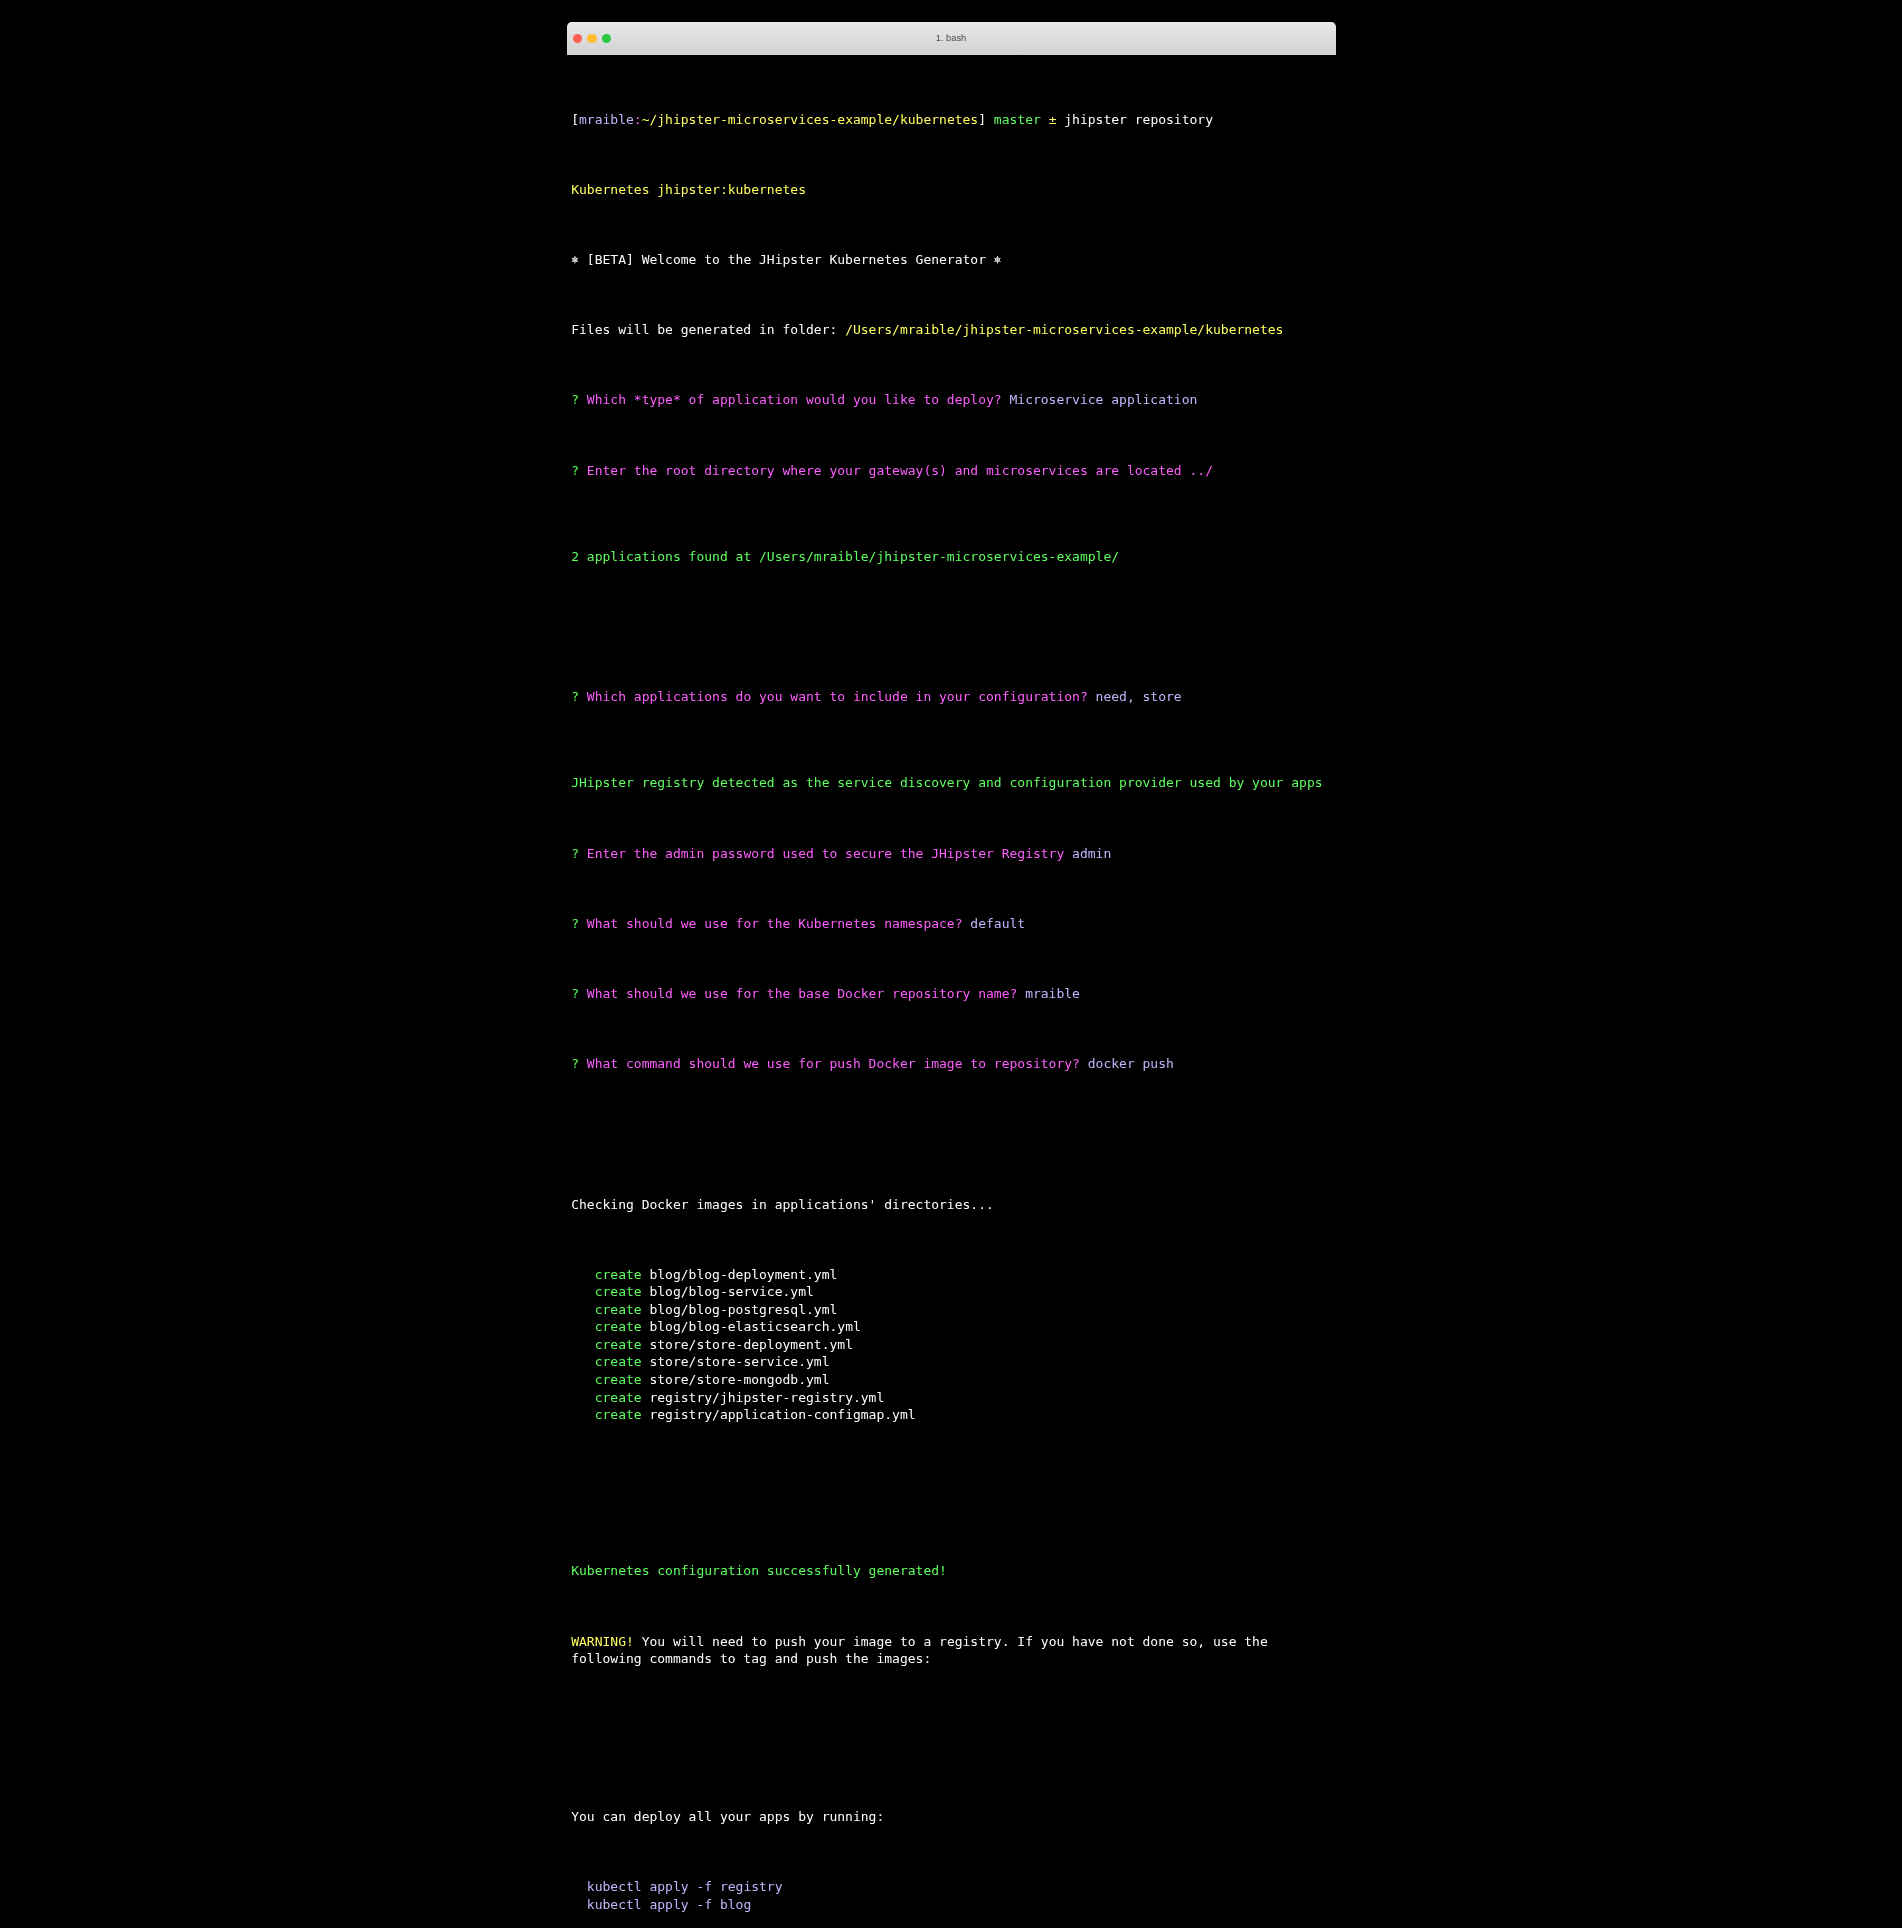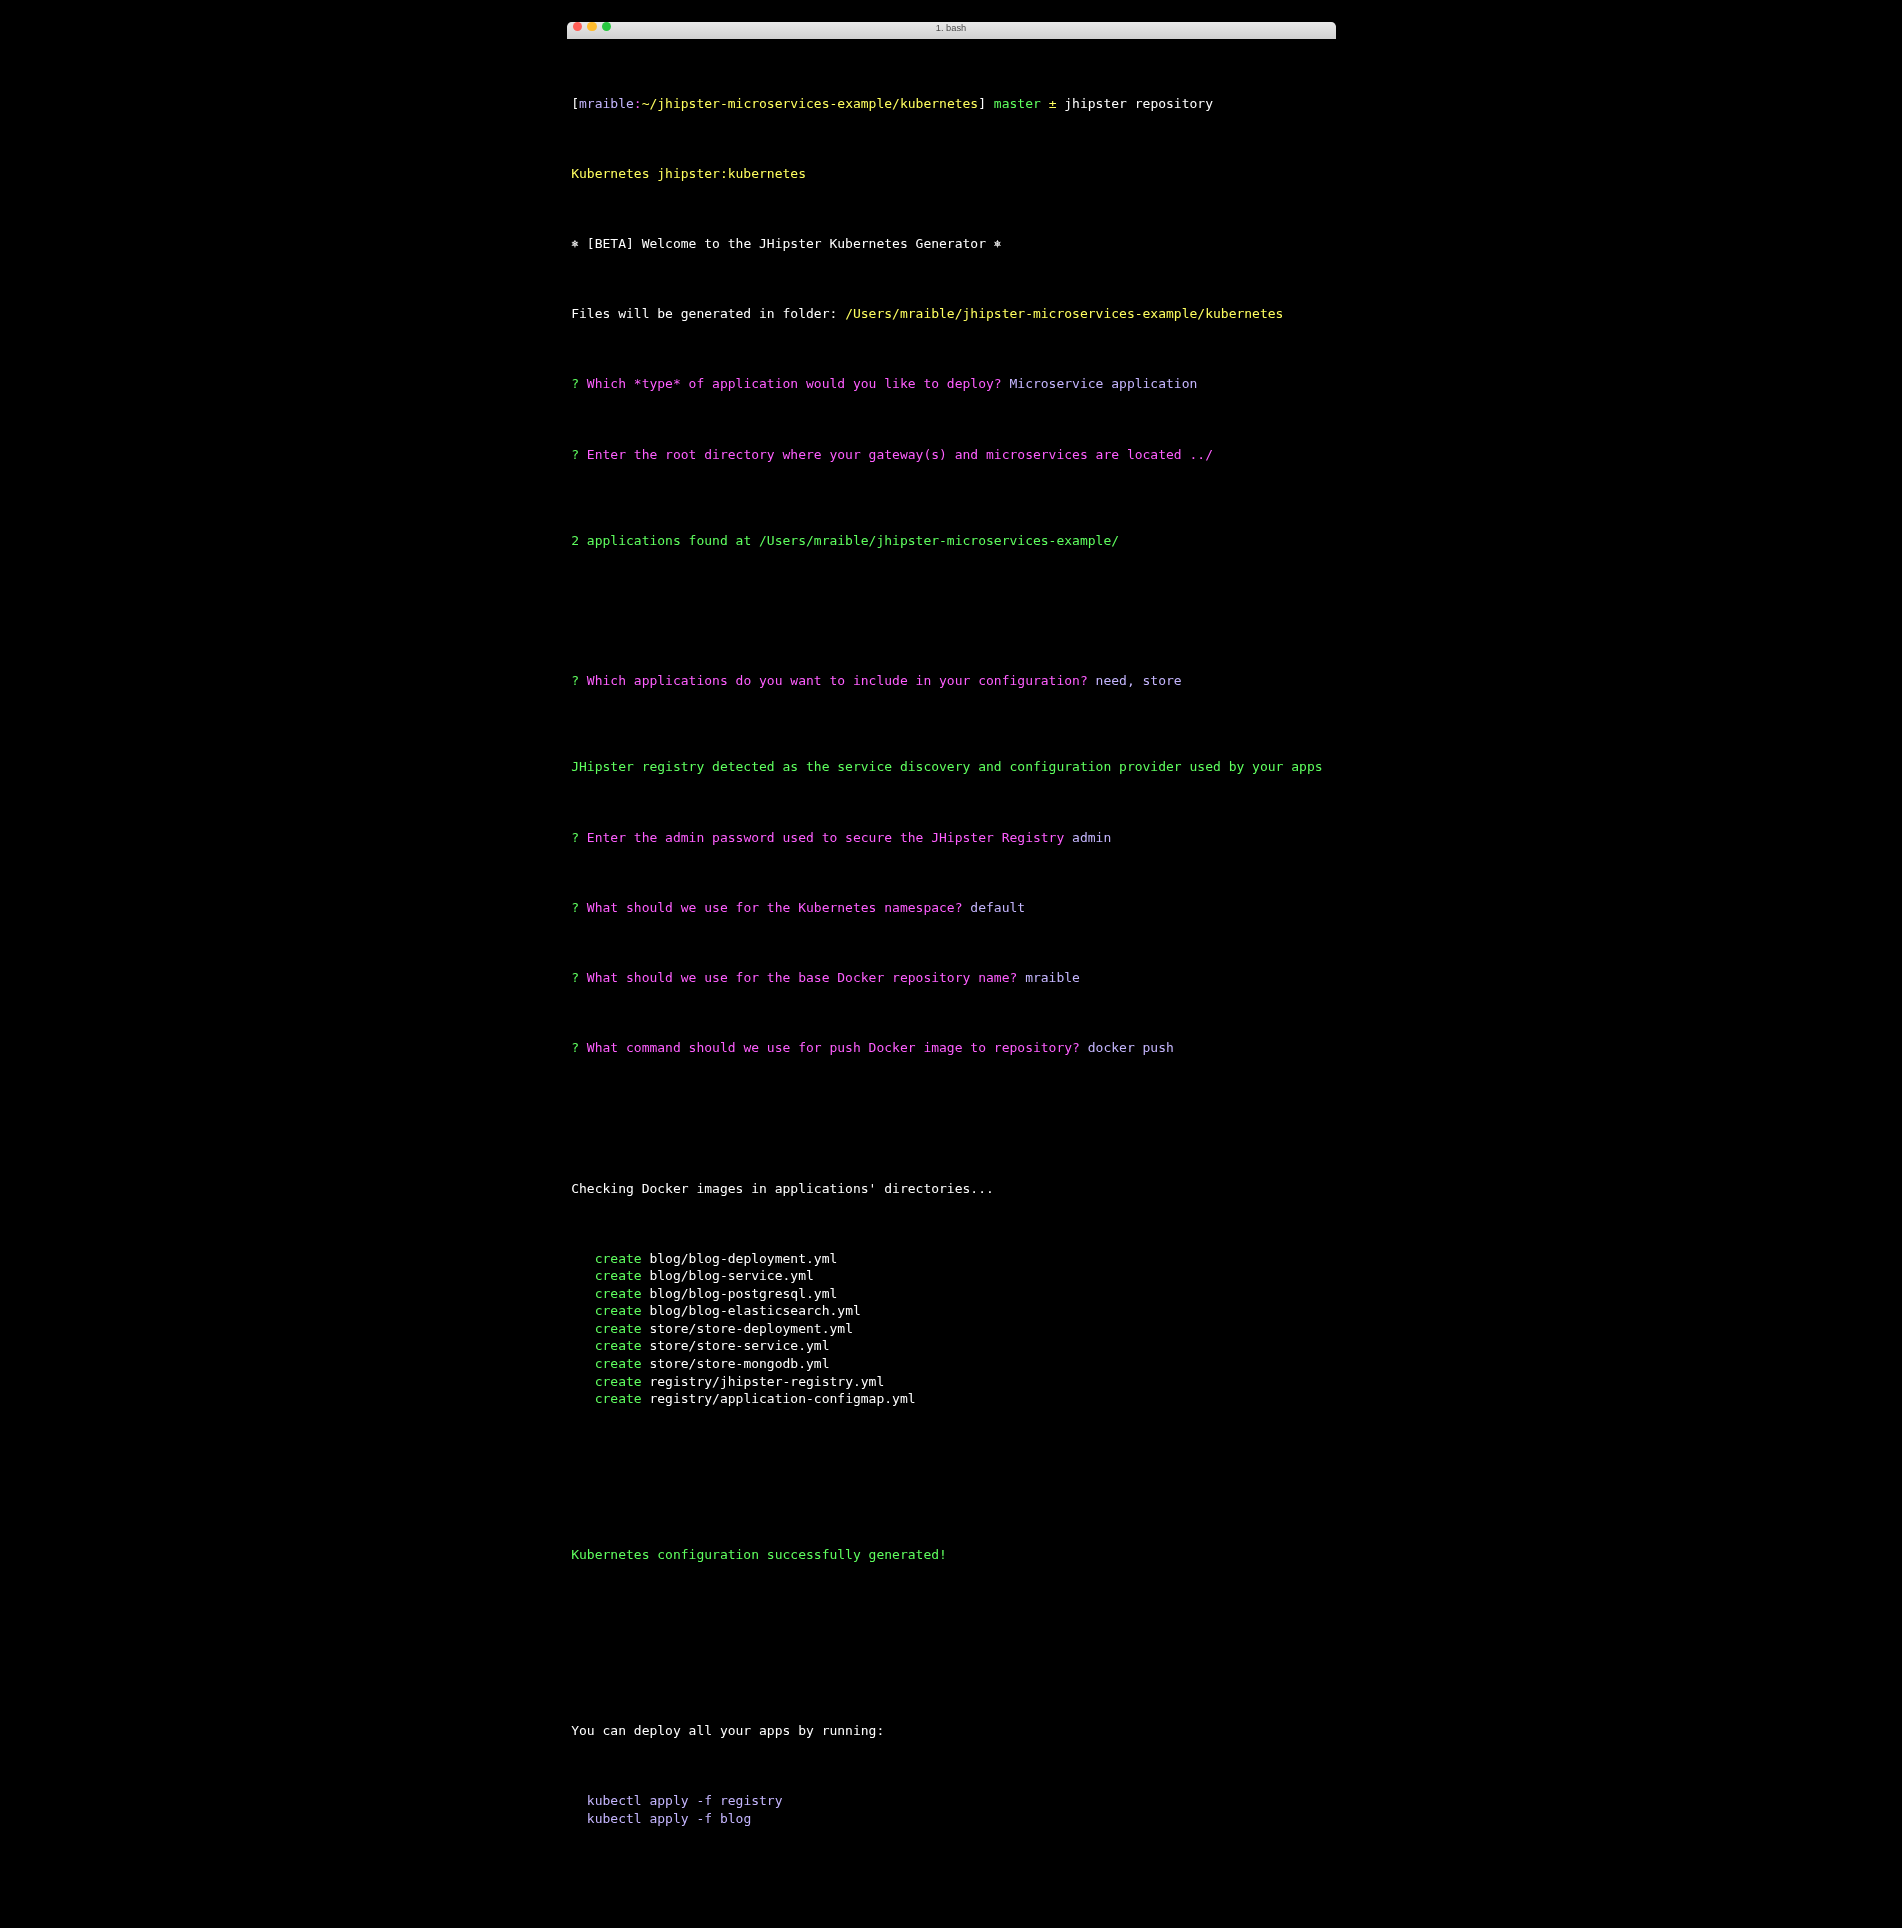--- a/index.html
+++ b/index.html
@@ -13,22 +13,23 @@
       padding-top: 22px;
     }
     .window {
       width: 769px;
       background: #000;
     }
     .titlebar {
       background: linear-gradient(#e9e9e9, #d1d1d1);
       border-top-left-radius: 4.7px;
       border-top-right-radius: 4.7px;
-      height: 17px;
+      height: 33px;
       display: flex;
+      align-items: center;
       padding: 0 6.2px;
       position: relative;
     }
     .traffic-lights { display: flex; gap: 5.4px; }
     .dot { width: 9.3px; height: 9.3px; border-radius: 50%; }
     .dot.red { background: #ff5f57; }
     .dot.yellow { background: #febc2e; }
     .dot.green { background: #28c840; }
     .title {
       position: absolute; left: 0; right: 0; text-align: center;
@@ -89,20 +90,21 @@
     <div class="line">&nbsp;</div>
 
     <div class="line c-white">Checking Docker images in applications' directories...</div>
 
     <div id="creates-container"><div class="line">   <span class="c-green">create</span> <span class="c-white">blog/blog-deployment.yml</span></div><div class="line">   <span class="c-green">create</span> <span class="c-white">blog/blog-service.yml</span></div><div class="line">   <span class="c-green">create</span> <span class="c-white">blog/blog-postgresql.yml</span></div><div class="line">   <span class="c-green">create</span> <span class="c-white">blog/blog-elasticsearch.yml</span></div><div class="line">   <span class="c-green">create</span> <span class="c-white">store/store-deployment.yml</span></div><div class="line">   <span class="c-green">create</span> <span class="c-white">store/store-service.yml</span></div><div class="line">   <span class="c-green">create</span> <span class="c-white">store/store-mongodb.yml</span></div><div class="line">   <span class="c-green">create</span> <span class="c-white">registry/jhipster-registry.yml</span></div><div class="line">   <span class="c-green">create</span> <span class="c-white">registry/application-configmap.yml</span></div></div>
 
     <div class="line">&nbsp;</div>
 
     <div class="line c-green">Kubernetes configuration successfully generated!</div>
 
+    <div class="line"><span class="c-yellow">WARNING!</span><span class="c-white"> You will need to push your image to a registry. If you have not done so, use the following commands to tag and push the images:</span></div>
 
 
     <div class="line">&nbsp;</div>
 
     <div class="line c-white">You can deploy all your apps by running:</div>
 
     <div id="kubectl-cmds-container"><div class="line">  <span class="c-cyan">kubectl apply -f registry</span></div><div class="line">  <span class="c-cyan">kubectl apply -f blog</span></div></div>
 
     
 

